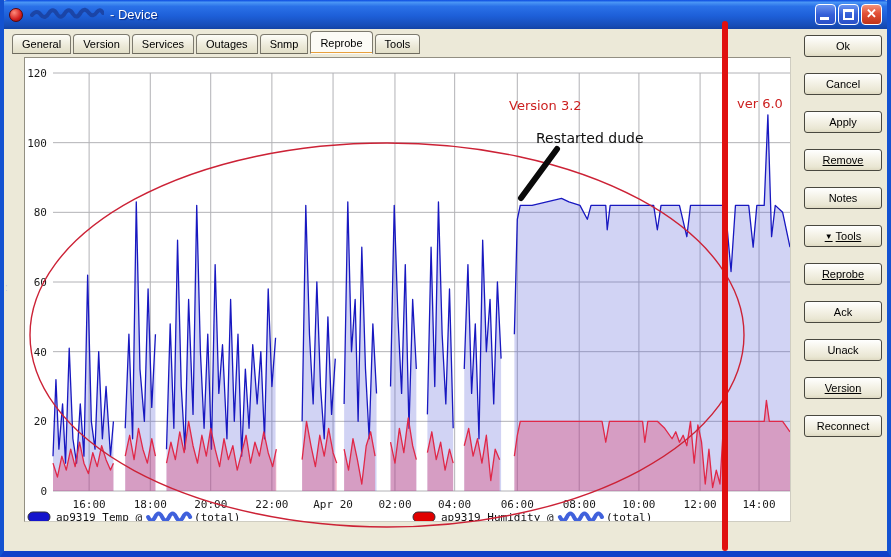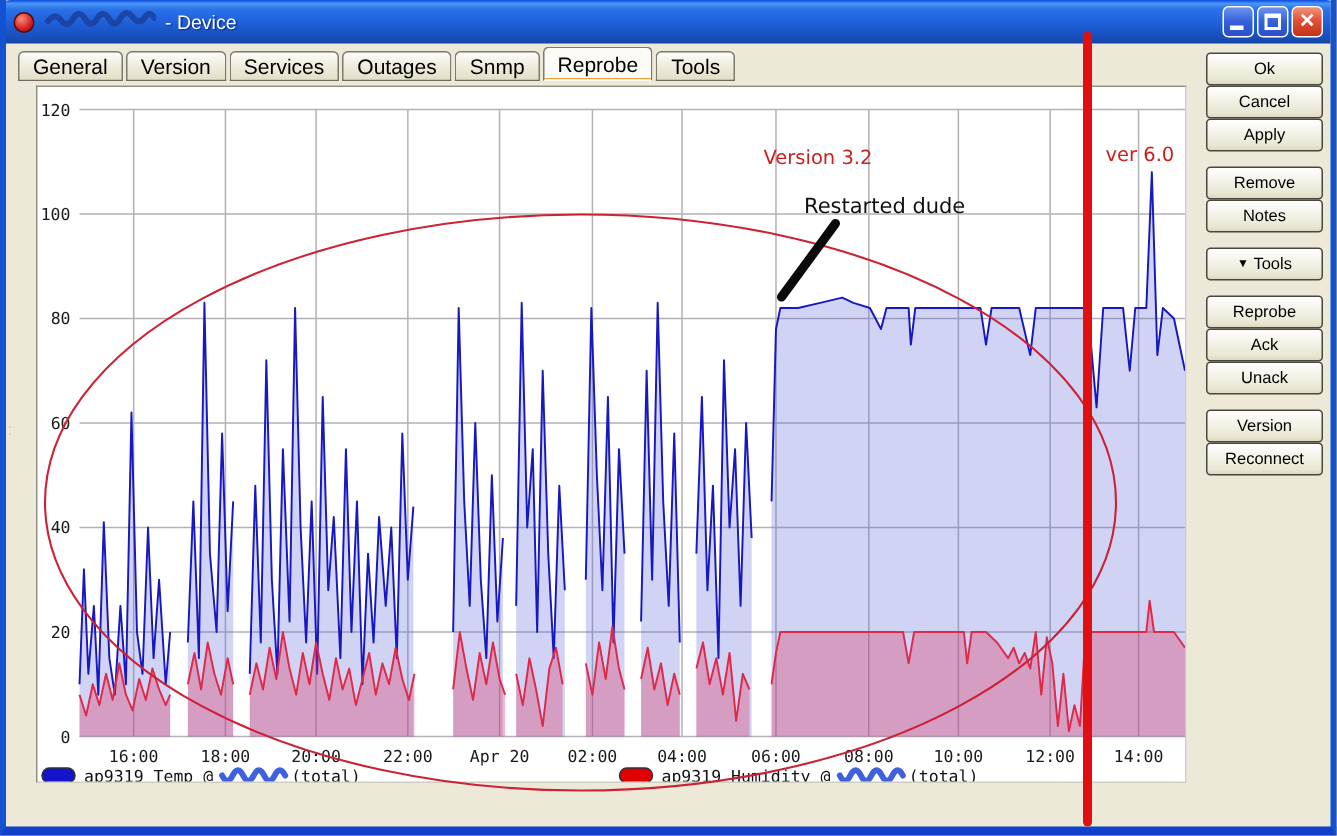--- a/index.html
+++ b/index.html
@@ -22,41 +22,41 @@
   .winbtns{position:absolute;right:9px;top:4px;display:flex;gap:2px;}
   .winbtn{width:21px;height:21px;border:1px solid #fff;border-radius:4px;position:relative;
     background:linear-gradient(180deg,#6a93ef 0%,#3560d8 50%,#2a50c8 100%);}
   .winbtn.close{background:linear-gradient(180deg,#f29279 0%,#e25037 45%,#c13318 100%);}
   .glyph-min{position:absolute;left:4px;bottom:4px;width:9px;height:3px;background:#fff;}
   .glyph-max{position:absolute;left:4px;top:4px;width:11px;height:11px;border:2px solid #fff;border-top-width:3px;}
   .glyph-close{position:absolute;width:100%;text-align:center;top:1px;color:#fff;font-size:13px;font-weight:bold;}
   
   .tabbar{position:absolute;left:8px;top:32px;height:22px;display:flex;align-items:flex-end;}
   .tab{
-    height:20px;padding:0 9px;margin-right:2px;font-size:14px;line-height:19px;color:#000;
+    height:20px;padding:0 9px;margin-right:2px;font-size:11px;line-height:19px;color:#000;
     background:linear-gradient(180deg,#fdfdf8,#ece9d8 60%,#e2dfc8);
     border:1px solid #7d7a6e;border-bottom-color:#6e6b5e;border-radius:4px 4px 0 0;
   }
   .tab.active{height:23px;line-height:22px;background:#fcfbf6;border-bottom:1px solid #fcfbf6;
     box-shadow:0 -1px 0 #e8a03c inset;}
   
   .chart-panel{
     position:absolute;left:20px;top:57px;width:767px;height:465px;background:#ffffff;
     border:1px solid #928f82;border-right-color:#cfcdc2;border-bottom-color:#cfcdc2;
   }
   .chart-panel svg{display:block;}
   
   .side-buttons{position:absolute;left:800px;top:35px;width:78px;}
   .xp-btn{
-    width:78px;height:22px;margin-bottom:0;font-size:11px;color:#000;text-align:center;line-height:20px;
+    width:78px;height:22px;margin-bottom:16px;font-size:11px;color:#000;text-align:center;line-height:20px;
     background:linear-gradient(180deg,#ffffff,#f4f2e6 45%,#e9e6d2 85%,#ded9c2);
     border:1px solid #49483f;border-radius:3px;cursor:default;
     font-family:"Liberation Sans",sans-serif;
   }
-  .xp-btn.gap{margin-top:10px;}
+  .xp-btn.gap{margin-top:10px;text-decoration:underline;}
   .xp-btn .arrow{font-size:8px;vertical-align:1px;margin-right:3px;}
   
   .overlay{position:absolute;left:0;top:0;pointer-events:none;z-index:50;}
   .ann{position:absolute;z-index:51;font-family:"DejaVu Sans",sans-serif;font-size:13px;pointer-events:none;white-space:nowrap;}
   .ann.red{color:#cc2020;margin-top:13px;}
   .ann.black{color:#101010;font-size:14px;margin-left:23px;}
   .artifact{position:absolute;left:1px;top:281px;color:#c8cce0;font-size:11px;z-index:52;}
 </style>
 </head>
 <body>

